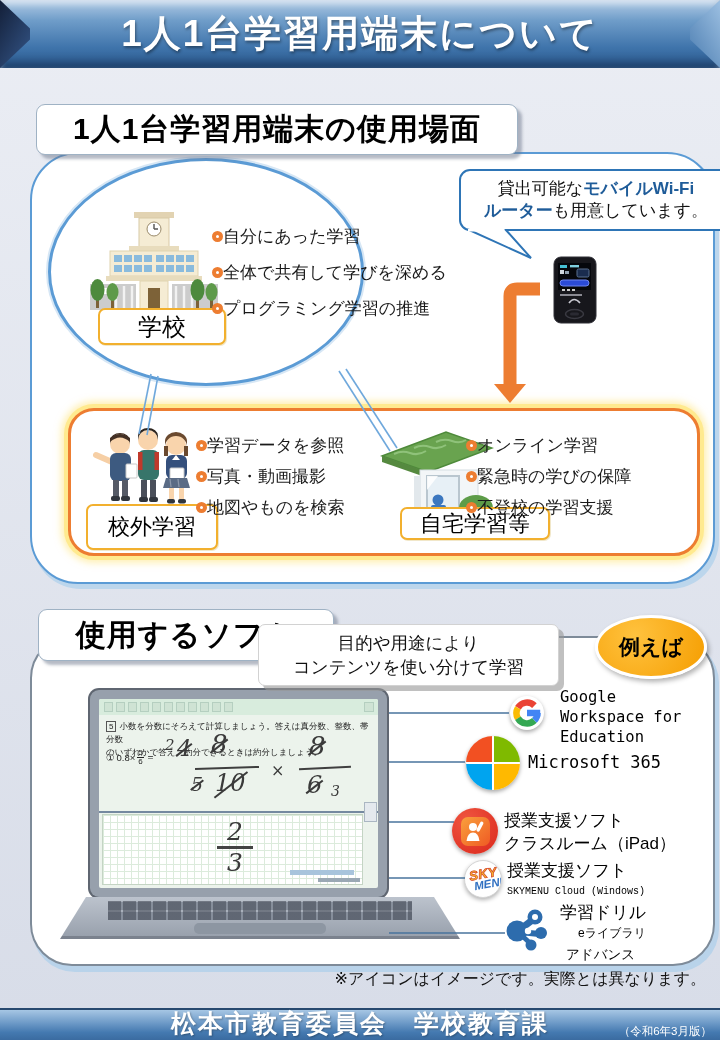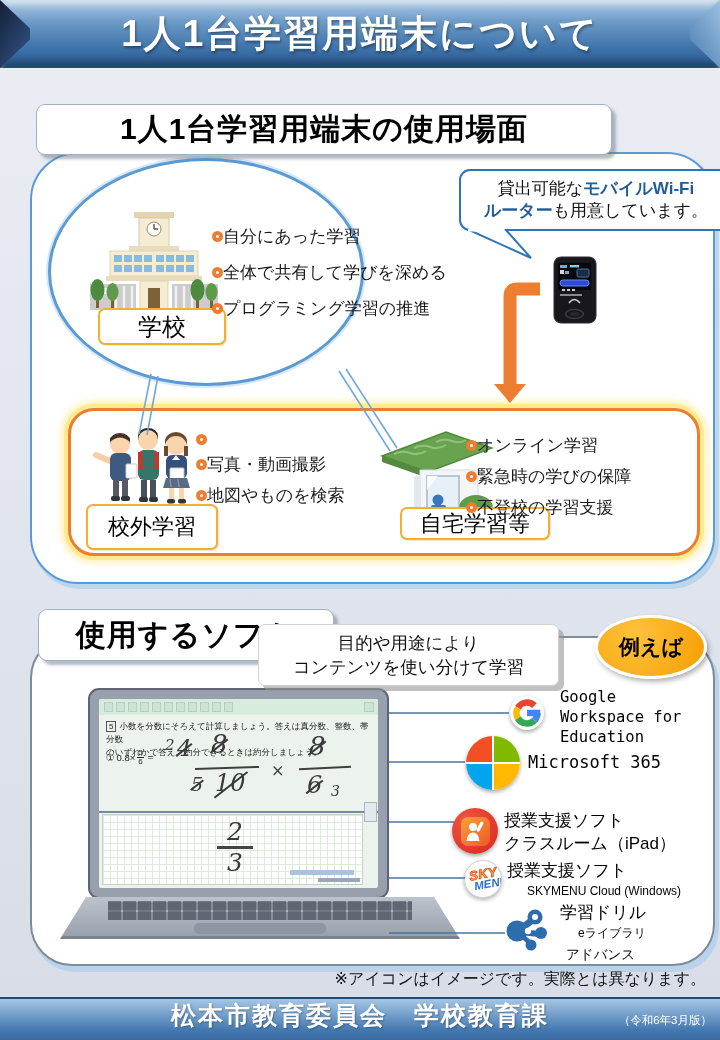--- a/index.html
+++ b/index.html
@@ -19,21 +19,21 @@
     background:linear-gradient(120deg,#131f38,#35578a); clip-path:polygon(0 0,100% 42%,100% 58%,0 100%); }
   .banner::after { content:""; position:absolute; right:0; top:0; bottom:0; width:30px;
     background:linear-gradient(240deg,#9dc0e2,#4a7cb0); clip-path:polygon(0 42%,100% 0,100% 100%,0 58%); }
   .banner-title { font-size:37px; font-weight:700; color:#fff; letter-spacing:2px;
     text-shadow:1px 2px 3px rgba(0,0,0,.4); }
 
   
   .sec-header { position:absolute; background:#fff; border:1.5px solid #9fb2c4; border-radius:9px;
     box-shadow:4px 4px 3px rgba(110,120,140,.5); display:flex; align-items:center; justify-content:center;
     font-size:30px; font-weight:600; color:#000; letter-spacing:1px; z-index:8; }
-  .hdr1 { left:36px; top:104px; width:576px; height:51px; }
+  .hdr1 { left:36px; top:104px; width:482px; height:51px; }
   .hdr2 { left:38px; top:609px; width:296px; height:52px; }
 
   
   .container1 { position:absolute; left:30px; top:152px; width:685px; height:432px;
     background:#fff; border:2px solid #5b9bd5; border-radius:48px;
     box-shadow:3px 4px 0 1px #bcd6ec; z-index:1; }
   .container2 { position:absolute; left:30px; top:636px; width:685px; height:330px;
     background:#fff; border:2px solid #7e8b99; border-radius:42px;
     box-shadow:3px 5px 0 1px #b9d3ea; z-index:1; }
 
@@ -146,32 +146,32 @@
     color:#f7c52a; -webkit-text-stroke:.8px #d6452a; transform:rotate(-10deg); margin:5px 0 0 4px; }
   .skyicon .menu { display:block; font-style:italic; font-weight:900; font-size:11.5px;
     color:#2f6fc1; transform:rotate(-10deg); margin:-3px 0 0 9px; }
   .elib { position:absolute; left:504px; top:906px; width:46px; height:48px; z-index:4; }
 
   .swlabel { position:absolute; color:#000; z-index:4; }
   .lbl-google { left:560px; top:687px; font-family:"DejaVu Sans Mono",monospace; font-size:15.5px; line-height:20px; }
   .lbl-ms { left:528px; top:752px; font-family:"DejaVu Sans Mono",monospace; font-size:17px; }
   .lbl-cls { left:504px; top:809px; font-size:17px; line-height:23px; }
   .lbl-sky { left:507px; top:860px; font-size:17px; line-height:21px; }
-  .lbl-sky .sub { font-family:Liberation Sans, sans-serif; font-size:12px;margin-left:20px; }
+  .lbl-sky .sub { font-family:Liberation Mono, monospace; font-size:10px; }
   .lbl-elib { left:560px; top:902px; font-size:17px; line-height:21px; }
   .lbl-elib .l2 { font-size:12px; margin-left:18px; }
   .lbl-elib .l3 { font-size:13.5px; margin-left:6px; }
 
   .note { position:absolute; right:14px; top:969px; font-size:16px; color:#111; z-index:5; }
 
   
-  .footer { position:absolute; left:0; bottom:0; width:720px; height:43px;
+  .footer { position:absolute; left:0; bottom:0; width:720px; height:32px;
     background:linear-gradient(#a6c6e4 0%, #6b98c6 45%, #4479b0 75%, #3a6ba0 100%);
     border-top:2px solid #27496f;
-    display:flex; align-items:flex-start; justify-content:center; z-index:5; }
+    display:flex; align-items:flex-end; justify-content:center; z-index:5; }
   .footer-org { font-size:25px; font-weight:700; color:#fff; letter-spacing:2px; text-shadow:1px 1px 2px rgba(0,0,0,.3); }
   .footer-ed { position:absolute; right:8px; top:14px; font-size:11.5px; color:#fff; }
 
   .lineart { position:absolute; inset:0; width:720px; height:1040px; z-index:5; pointer-events:none; }
   svg { display:block; }
 </style>
 </head>
 <body>
 
 <div class="page">
@@ -322,20 +322,21 @@
       <rect x="86" y="79" width="8" height="4.5" rx="2" fill="#30353d"></rect>
   </svg>
 
   <div class="tag tag-offsite">
     <span>校外学習</span>
   </div>
 
   <ul class="blist blist-offsite">
     <li>
         <span class="ring"></span>
+        <span>学習データを参照</span>
       </li>
     <li>
         <span class="ring"></span>
         <span>写真・動画撮影</span>
       </li>
     <li>
         <span class="ring"></span>
         <span>地図やものを検索</span>
       </li>
   </ul>

